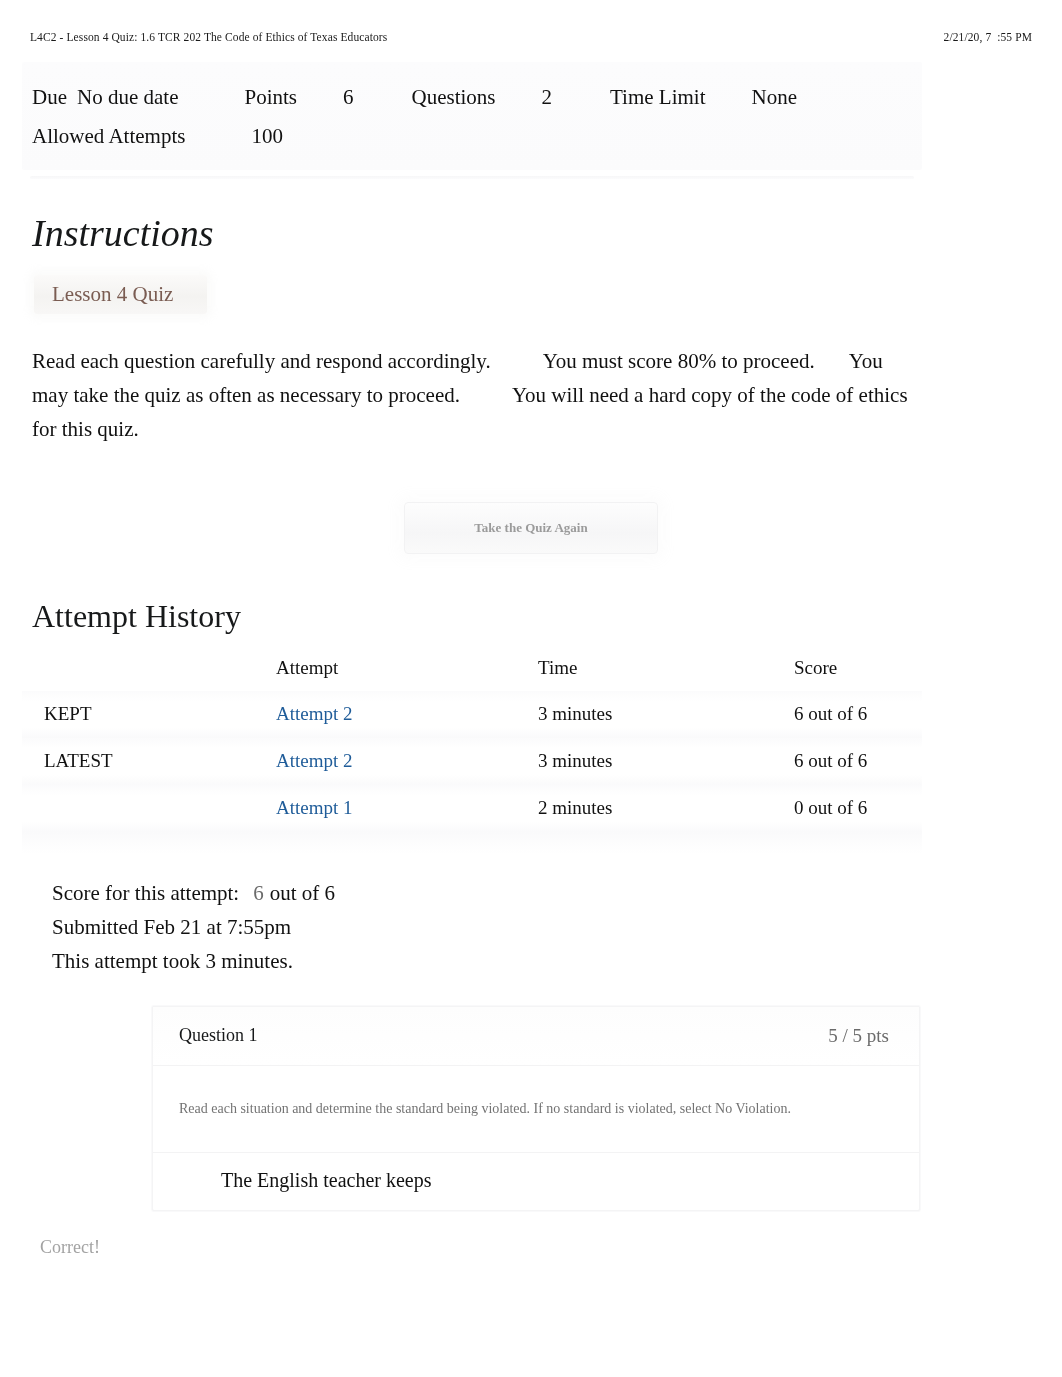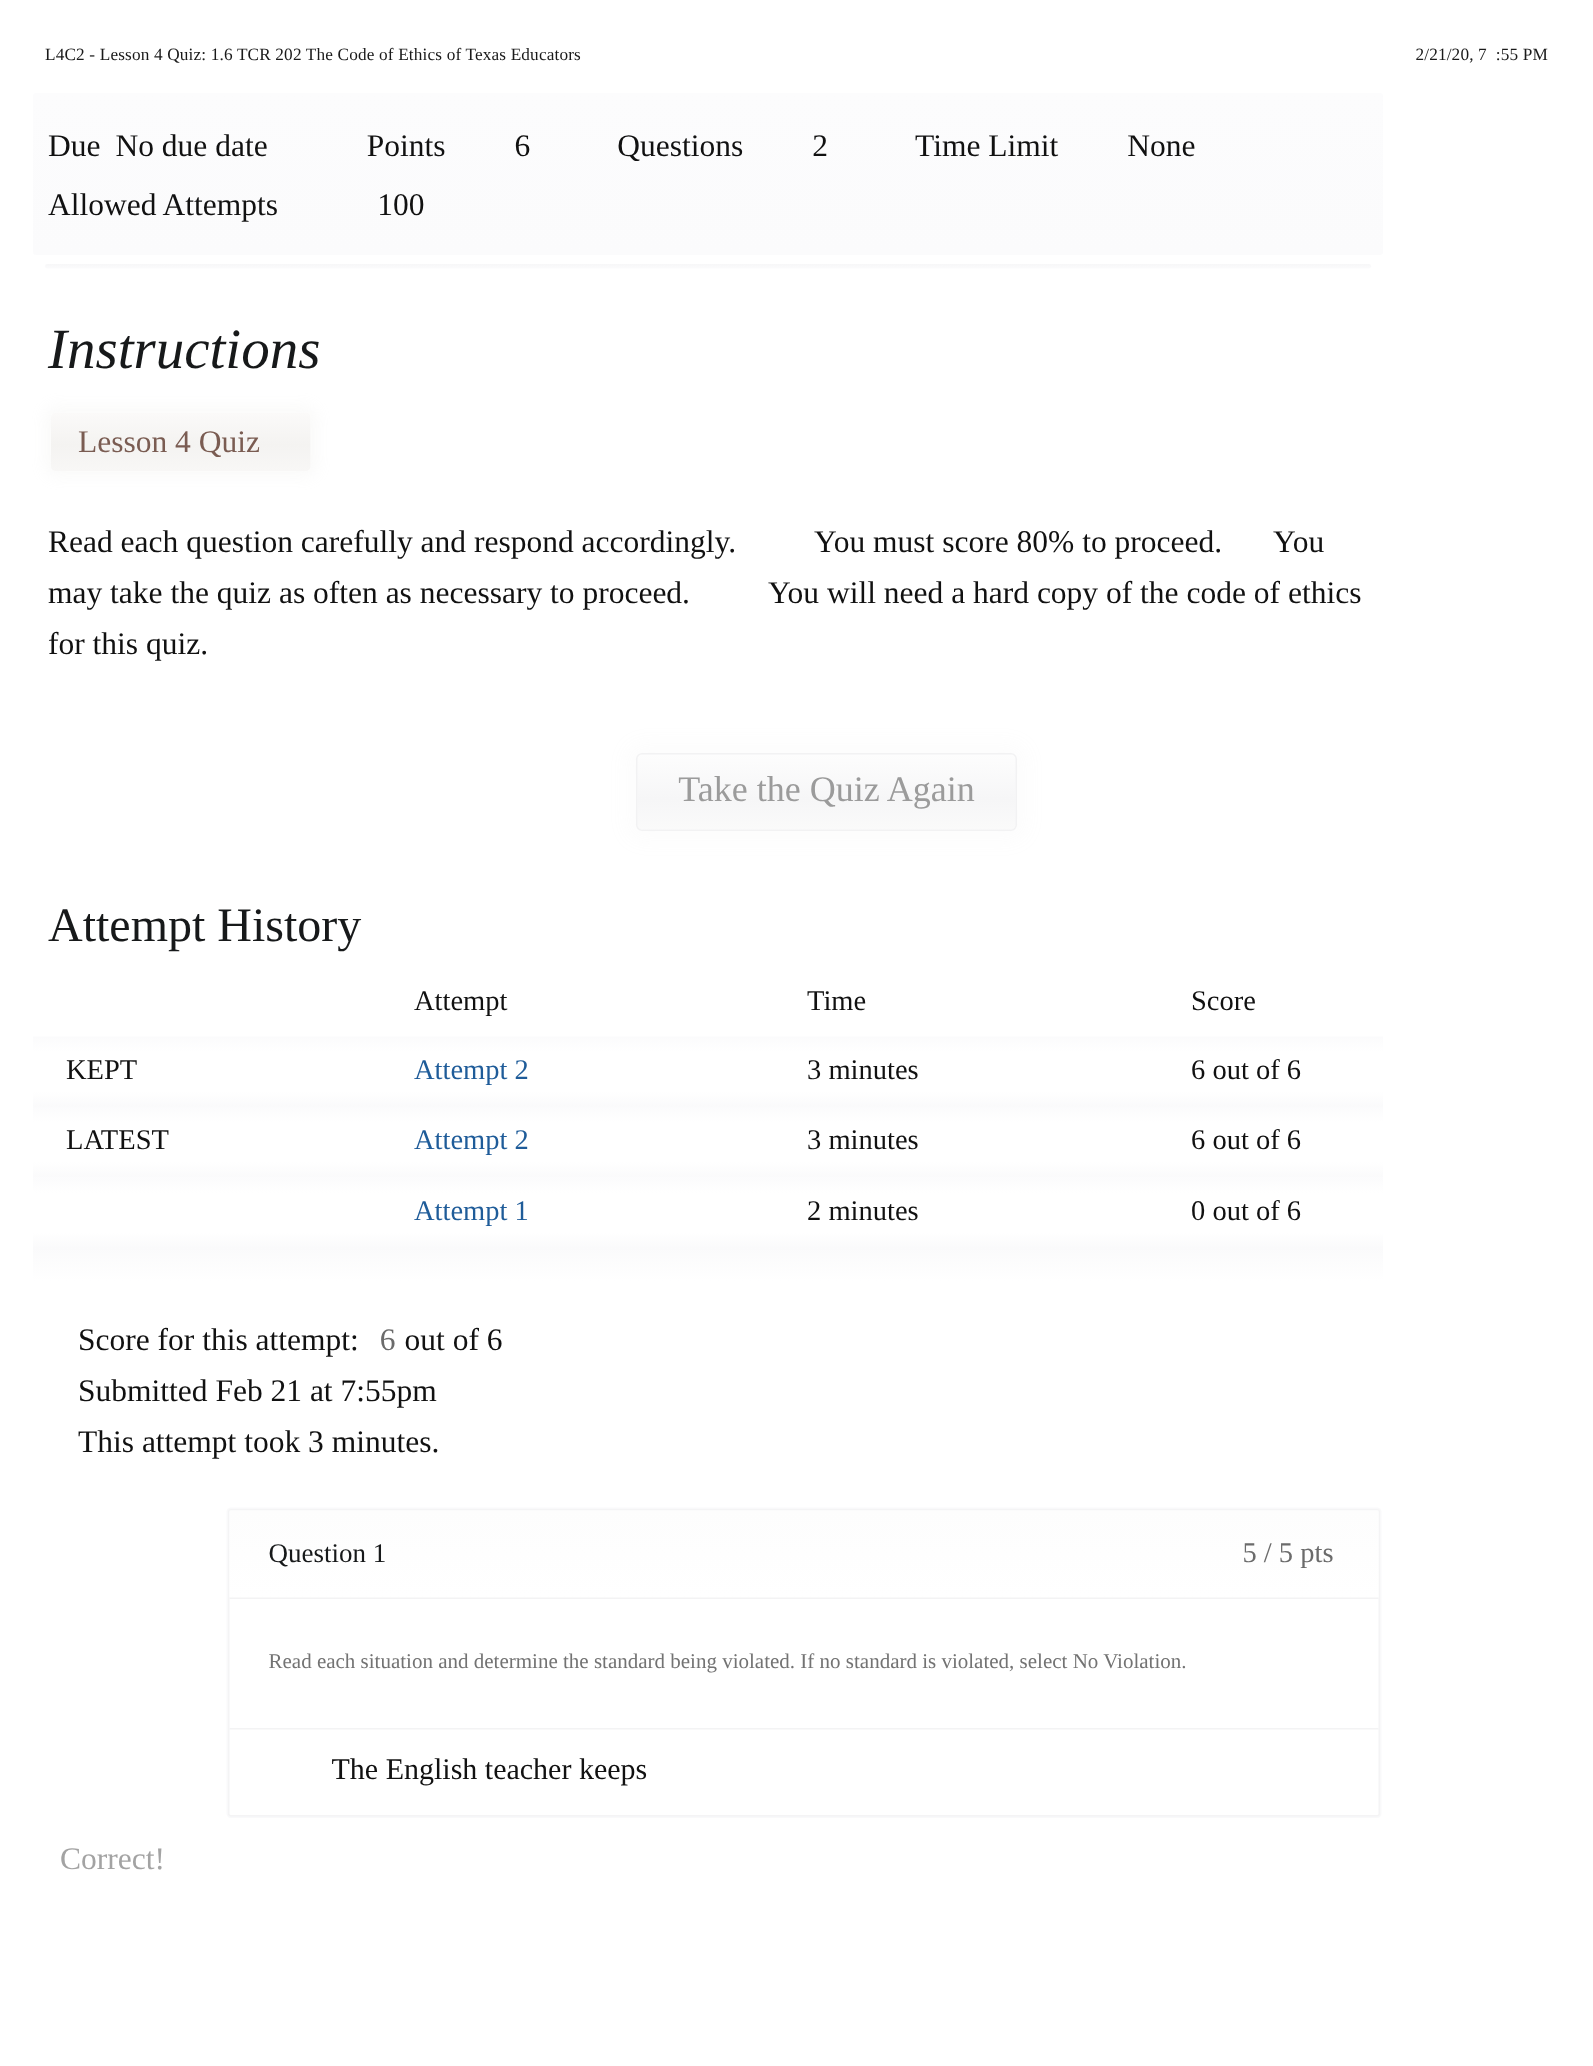--- a/index.html
+++ b/index.html
@@ -107,35 +107,36 @@
   .instr-body .sp2 { display: inline-block; width: 34px; }
 
   
   .retake-wrap {
     margin-top: 44px;
     height: 86px;
     position: relative;
   }
   .retake-btn {
     position: absolute;
-    left: 424px;
+    left: 404px;
     top: 12px;
     width: 252px;
     height: 50px;
     display: flex;
     align-items: center;
     justify-content: center;
     background: linear-gradient(180deg, #fdfdfd 0%, #f6f6f7 60%, #fafafa 100%);
     border: 1px solid #f2f2f3;
     border-radius: 4px;
-    font-size: 24px;
+    font-size: 13px;
     color: #9b9b9b;
     filter: blur(.5px);
     box-shadow: 0 0 14px 6px rgba(252,252,252,.95);
     cursor: pointer;
+    font-weight: bold;
   }
 
   
   .h-attempt {
     margin: 22px 0 0 32px;
     font-size: 32px;
     font-weight: normal;
     color: #17191a;
   }
 
@@ -232,22 +233,22 @@
     display: flex;
     align-items: center;
     font-size: 20px;
     color: #111;
   }
   .answer-text { padding-left: 42px; }
 
   .correct-flag {
     position: absolute;
     left: -113px;
-    top: 220px;
-    font-size: 21px;
+    top: 230px;
+    font-size: 18px;
     color: #a3a3a3;
   }
 </style>
 </head>
 <body>
 
 <div class="print-header">
   <span class="ph-title">L4C2 - Lesson 4 Quiz: 1.6 TCR 202 The Code of Ethics of Texas Educators</span>
   <span class="ph-date">2/21/20, 7  :55 PM</span>
 </div>

